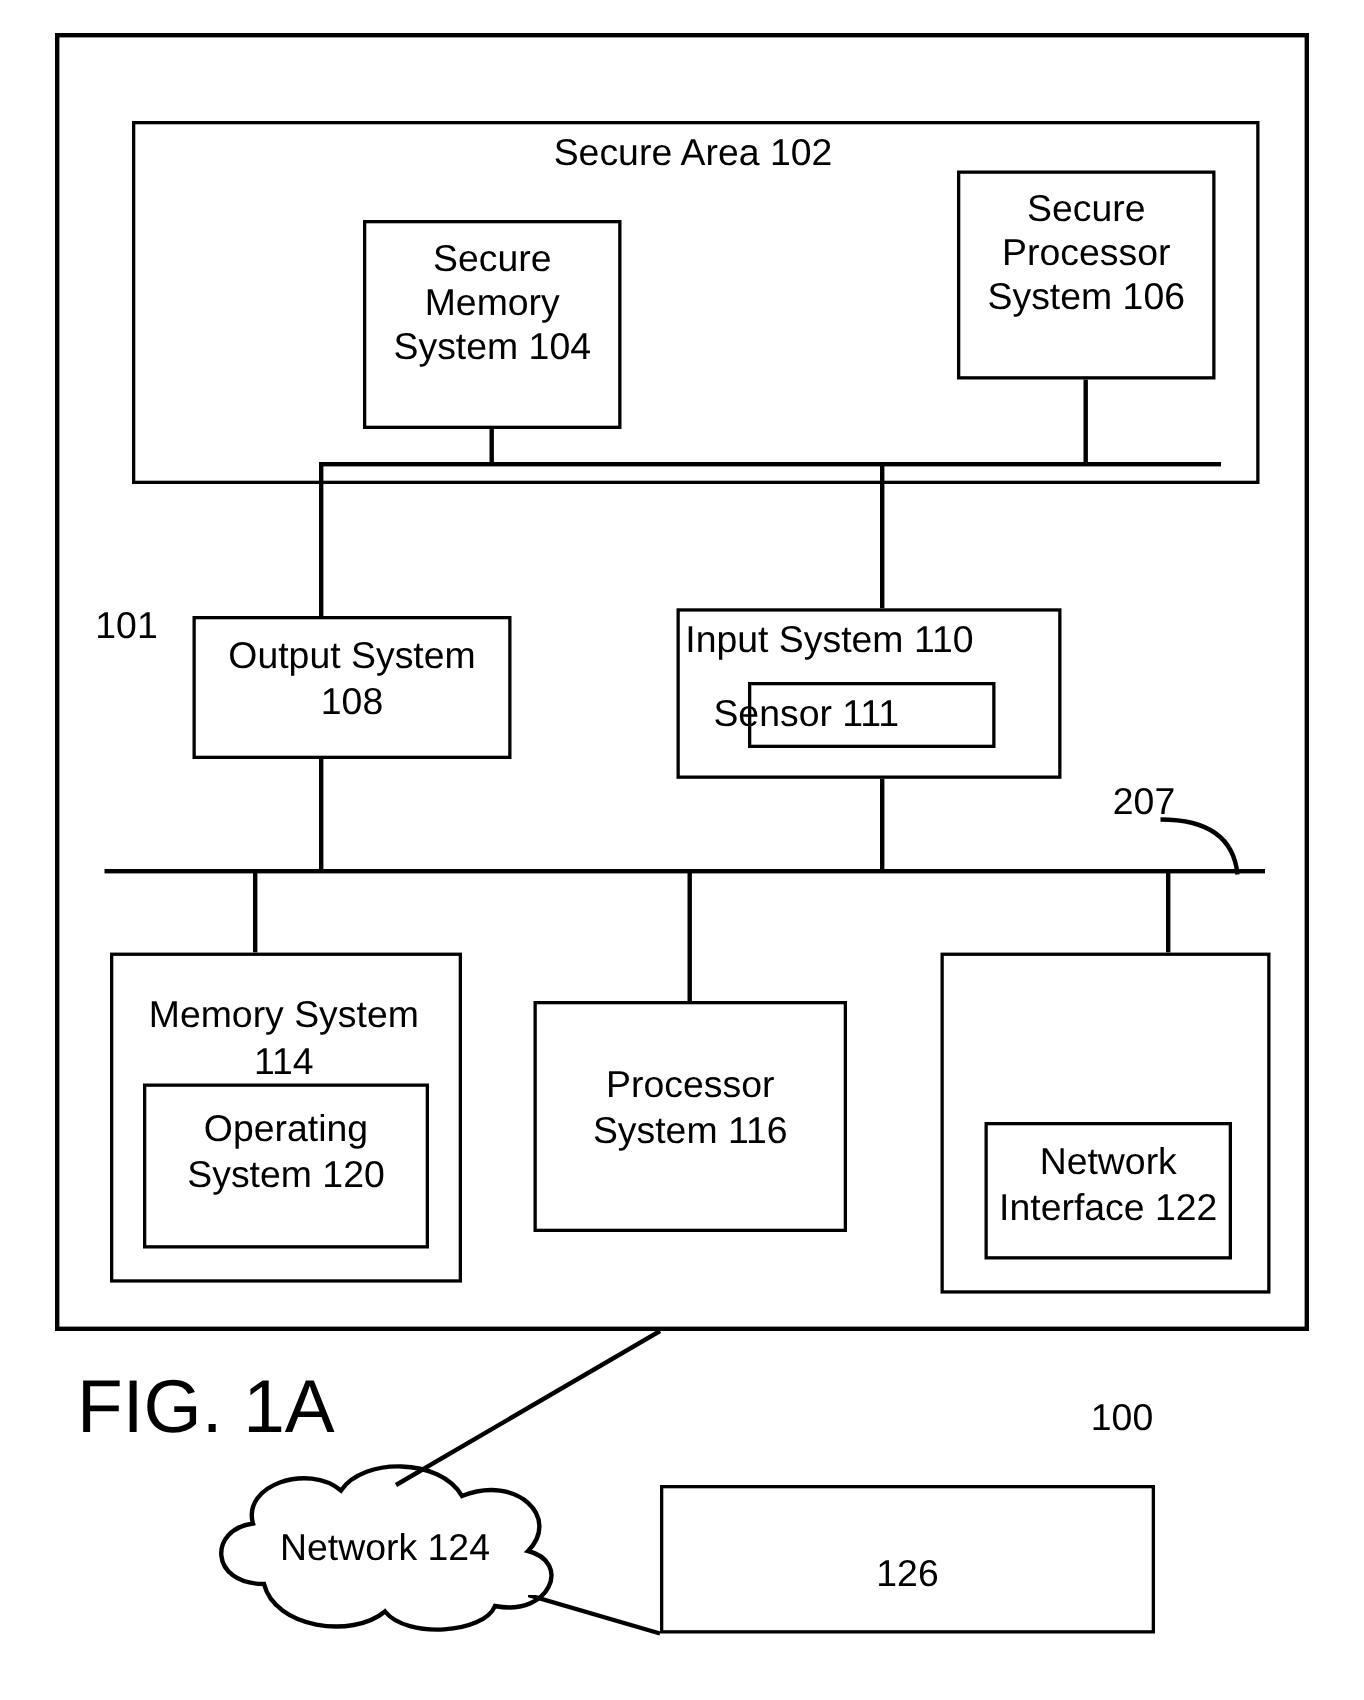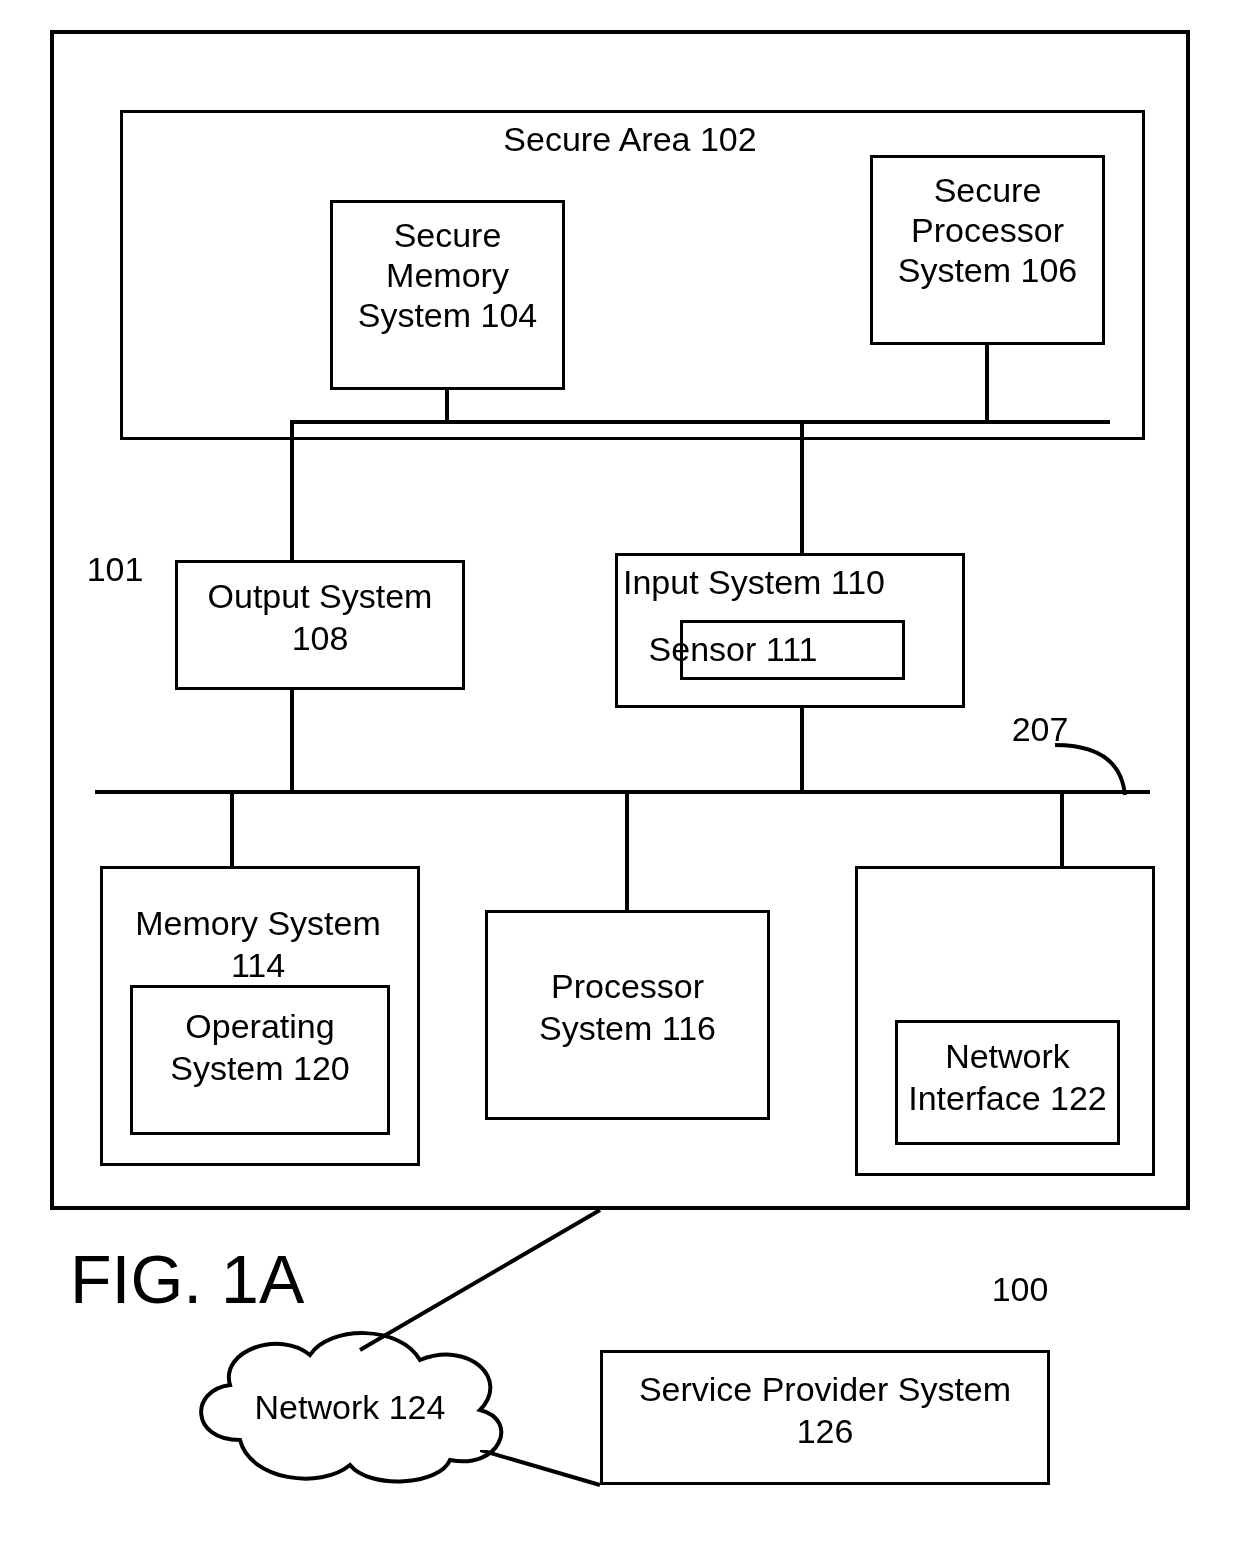--- a/index.html
+++ b/index.html
@@ -148,21 +148,21 @@
              C 340 100 320 150 270 140
              C 260 165 190 170 170 145
              C 140 170 70 160 60 120 Z" fill="#fff" stroke="#000" stroke-width="4"></path>
   </svg>
   <div class="label" style="left:225px; top:1388px; width:250px;">
        <span>Network</span> <span class="u">124</span>
   </div>
 
   <div class="box" style="left:600px; top:1350px; width:450px; height:135px;"></div>
   <div class="label" style="left:600px; top:1368px; width:450px; line-height:42px;">
-       <span>Service Provider System</span><br>
+       <br>
        <span class="u">126</span>
   </div>
 
   <svg class="curve" style="left:350px; top:1210px;" width="260" height="150" viewBox="0 0 260 150">
     <line x1="250" y1="0" x2="10" y2="140" stroke="#000" stroke-width="4"></line>
   </svg>
 
   <svg class="curve" style="left:480px; top:1450px;" width="140" height="60" viewBox="0 0 140 60">
     <line x1="0" y1="0" x2="120" y2="35" stroke="#000" stroke-width="4"></line>
   </svg>

